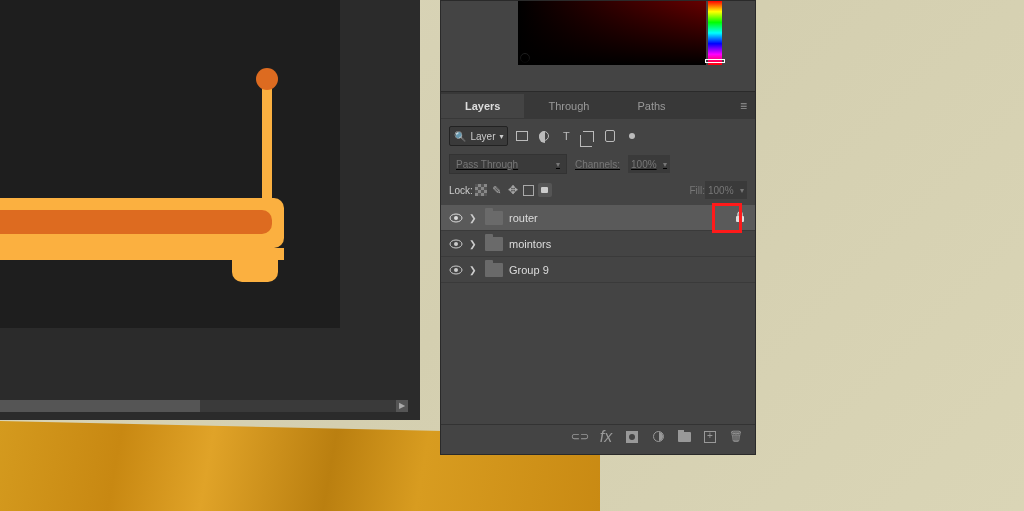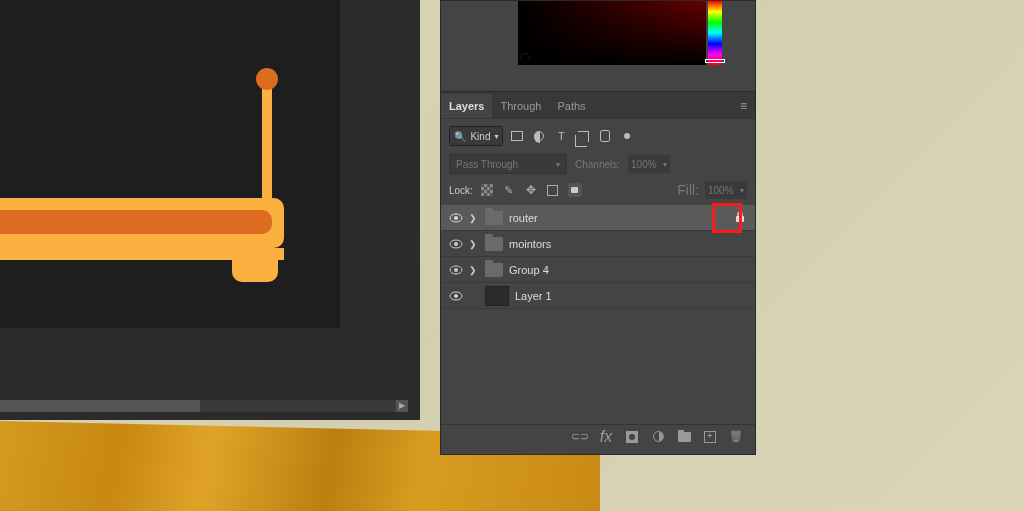--- a/index.html
+++ b/index.html
@@ -19,47 +19,47 @@
 .hscroll-thumb { position: absolute; left: 0; top: 0; width: 200px; height: 12px; background: #555; }
 .hscroll-arrow { position: absolute; right: 0; top: 0; width: 12px; height: 12px; background: #555; color: #aaa; font-size: 8px; text-align: center; line-height: 12px; }
 .panel { position: absolute; left: 440px; top: 0; width: 316px; height: 455px; background: #444444; border: 1px solid #2a2a2a; }
 .color-picker { position: absolute; top: 0; left: 77px; width: 215px; height: 72px; display: flex; gap: 2px; }
 .gradient-box { width: 188px; height: 64px; background: linear-gradient(to right, #000, #600), linear-gradient(to bottom, rgba(0,0,0,0), #000); background-blend-mode: normal; position: relative; }
 .gradient-box::after { content:''; position:absolute; inset:0; background: linear-gradient(to bottom, rgba(0,0,0,0) 0%, #000 100%); }
 .hue-strip { width: 14px; height: 64px; background: linear-gradient(to bottom, #f00, #ff0, #0f0, #0ff, #00f, #f0f, #f00); position: relative; }
 .hue-slider { position: absolute; left: -3px; bottom: 2px; width: 20px; height: 4px; border: 1px solid #fff; }
 .color-circle { position: absolute; left: 2px; bottom: 2px; width: 10px; height: 10px; border: 1px solid #aaa; border-radius: 50%; }
 .tabs { position: absolute; top: 90px; left: 0; right: 0; height: 28px; background: #383838; display: flex; align-items: center; border-top: 1px solid #2a2a2a; }
-.tab { padding: 6px 8px; font-size: 11px; color: #999; cursor: pointer; }
+.tab { padding: 6px 24px; font-size: 11px; color: #999; cursor: pointer; }
 .tab.active { background: #444; color: #ddd; font-weight: bold; }
 .panel-menu { margin-left: auto; margin-right: 8px; color: #999; font-size: 12px; }
 .filter-row { position: absolute; top: 124px; left: 8px; right: 8px; height: 22px; display: flex; align-items: center; gap: 6px; }
 .kind-select { display: flex; align-items: center; background: #3a3a3a; border: 1px solid #222; height: 20px; padding: 0 4px; font-size: 10px; color: #ccc; gap: 4px; border-radius: 2px; }
 .filter-icon { width: 16px; height: 16px; display: flex; align-items: center; justify-content: center; color: #bbb; font-size: 11px; }
 .fi-square { width: 12px; height: 10px; border: 1px solid #bbb; }
 .fi-circle { width: 10px; height: 10px; border: 1px solid #bbb; border-radius: 50%; position: relative; }
 .fi-circle::after { content:''; position:absolute; left:-1px; top:-1px; width:6px; height:12px; background:#bbb; border-radius: 6px 0 0 6px; }
 .fi-crop { width: 11px; height: 11px; border: 1px solid #bbb; border-left: none; border-bottom: none; position: relative; }
 .fi-crop::before { content:''; position:absolute; left:-3px; top:3px; width:11px; height:11px; border:1px solid #bbb; border-right:none; border-top:none; }
 .fi-rect { width: 10px; height: 12px; border: 1px solid #bbb; border-radius: 2px; }
 .fi-dot { width: 6px; height: 6px; background: #bbb; border-radius: 50%; }
-.blend-row { position: absolute; top: 152px; left: 8px; right: 8px; height: 22px; display: flex; align-items: center; gap: 8px; }
+.blend-row { position: absolute; top: 152px; left: 8px; right: 8px; height: 22px; display: flex; align-items: center; gap: 8px; text-decoration: underline; }
 .blend-select { background: #3a3a3a; border: 1px solid #333; height: 20px; padding: 0 6px; font-size: 10px; color: #777; display: flex; align-items: center; gap: 4px; width: 118px; justify-content: space-between; }
 .opacity-label { font-size: 10px; color: #777; }
 .opacity-field { background: #3a3a3a; width: 42px; height: 18px; font-size: 10px; color: #777; padding: 0 3px; display: flex; align-items: center; justify-content: space-between; }
-.lock-row { position: absolute; top: 178px; left: 8px; right: 8px; height: 22px; display: flex; align-items: center; gap: 6px; }
+.lock-row { position: absolute; top: 178px; left: 8px; right: 8px; height: 22px; display: flex; align-items: center; gap: 0; }
 .lock-label { font-size: 10px; color: #ccc; }
 .lock-icon { width: 16px; height: 16px; display: flex; align-items: center; justify-content: center; color: #aaa; font-size: 10px; }
 .li-checker { width:12px; height:12px; background: repeating-conic-gradient(#888 0 25%, #555 0 50%) 0 0/6px 6px; }
 .li-brush::before { content:'✎'; font-size:11px; }
 .li-move::before { content:'✥'; font-size:12px; }
 .li-frame { width:11px; height:11px; border:1px solid #aaa; position:relative; }
 .li-lock { width:14px; height:14px; background:#555; border-radius:2px; display:flex; align-items:center; justify-content:center; }
 .li-lock::before { content:''; width:7px; height:6px; background:#ccc; border-radius:1px; position:relative; }
-.fill-label { font-size: 14px; color: #777; margin-left: auto; }
+.fill-label { font-size: 10px; color: #777; margin-left: auto; }
 .layers-list { position: absolute; top: 204px; left: 0; right: 0; }
 .layer-row { height: 26px; display: flex; align-items: center; padding: 0 8px; gap: 6px; border-bottom: 1px solid #3a3a3a; font-size: 11px; color: #ddd; position: relative; }
 .layer-row.selected { background: #5a5a5a; }
 .eye { width: 14px; height: 14px; display: flex; align-items: center; justify-content: center; color: #ccc; }
 .eye svg { width: 14px; height: 10px; }
 .chev { width: 10px; color: #ccc; font-size: 9px; }
 .folder-icon { width: 18px; height: 14px; background: #6a6a6a; border-radius: 1px; position: relative; }
 .folder-icon::before { content:''; position:absolute; left:0; top:-3px; width:8px; height:4px; background:#6a6a6a; border-radius:1px 1px 0 0; }
 .thumb { width: 24px; height: 20px; border: 1px solid #222; }
 .thumb-dark { background: #2b2b2b; }
@@ -118,21 +118,21 @@
   <div class="tabs">
     <div class="tab active">Layers</div>
     <div class="tab">Through</div>
     <div class="tab">Paths</div>
     <div class="panel-menu">≡</div>
   </div>
 
   <div class="filter-row">
     <div class="kind-select">
       <span>🔍</span>
-      <span>Kind</span>
+      <span>Layer</span>
       <span class="caret">▾</span>
     </div>
     <div class="filter-icon">
         <div class="fi-square"></div>
       </div>
     <div class="filter-icon">
         <div class="fi-circle"></div>
       </div>
     <div class="filter-icon">T</div>
     <div class="filter-icon">
@@ -210,34 +210,23 @@
 
     <div class="layer-row">
       <div class="eye">
           <svg viewBox="0 0 14 10">
             <ellipse cx="7" cy="5" rx="6" ry="4" fill="none" stroke="#ccc" stroke-width="1"></ellipse>
             <circle cx="7" cy="5" r="2" fill="#ccc"></circle>
           </svg>
         </div>
       <div class="chev">❯</div>
       <div class="folder-icon"></div>
-      <span class="layer-name">Group 4</span>
-    </div>
-
-    <div class="layer-row">
-      <div class="eye">
-          <svg viewBox="0 0 14 10">
-            <ellipse cx="7" cy="5" rx="6" ry="4" fill="none" stroke="#ccc" stroke-width="1"></ellipse>
-            <circle cx="7" cy="5" r="2" fill="#ccc"></circle>
-          </svg>
-        </div>
-      <div style="width:10px"></div>
-      <div class="thumb thumb-dark"></div>
-      <span class="layer-name">Layer 1</span>
-    </div>
+      <span class="layer-name">Group 9</span>
+    </div>
+
 
 
   </div>
 
   <div class="highlight-box" style="top:202px; left:271px;"></div>
 
   <div class="bottom-bar">
     <div class="bb-icon">⊂⊃</div>
     <div class="bb-icon" style="font-style:italic;font-size:16px;">fx</div>
     <div class="bb-icon">

